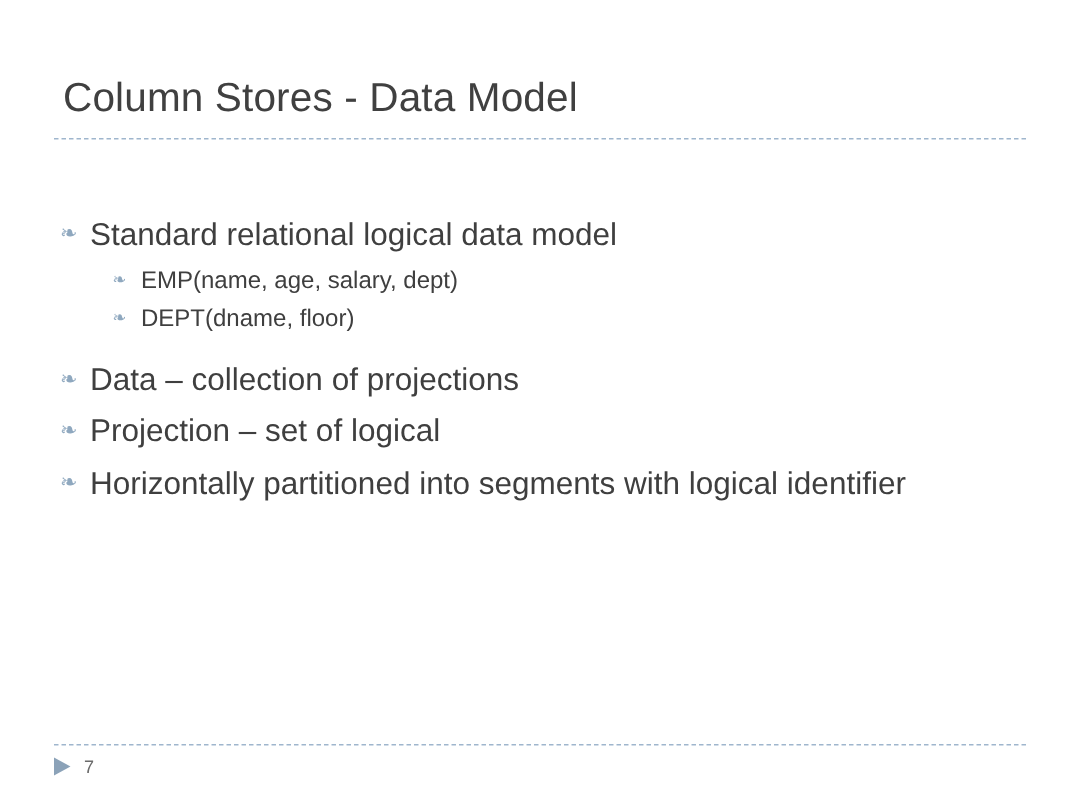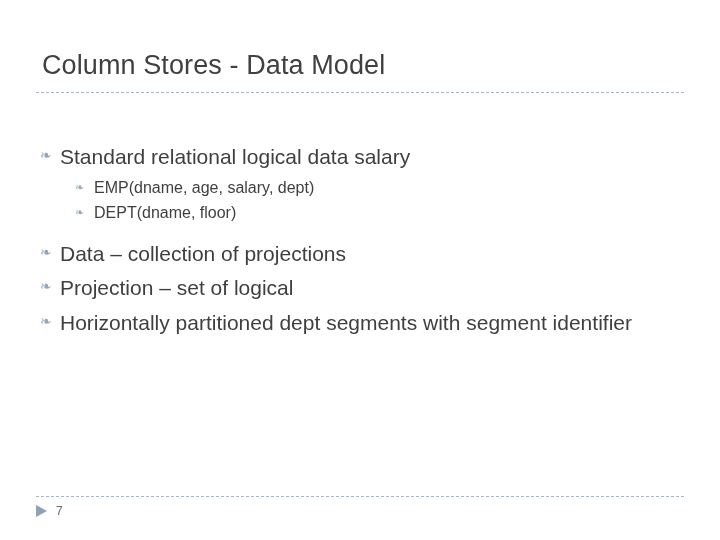--- a/index.html
+++ b/index.html
@@ -132,26 +132,26 @@
 
 <div class="slide">
 
   <div class="title">Column Stores - Data Model</div>
   <div class="title-rule"></div>
 
   <div class="body">
 
     <div class="lvl1">
       <span class="bullet">❧</span>
-      <span class="txt">Standard relational logical data salary</span>
+      <span class="txt">Standard relational logical data model</span>
     </div>
 
     <div class="lvl2">
       <span class="bullet">❧</span>
-      <span class="txt">EMP(dname, age, salary, dept)</span>
+      <span class="txt">EMP(name, age, salary, dept)</span>
     </div>
 
     <div class="lvl2">
       <span class="bullet">❧</span>
       <span class="txt">DEPT(dname, floor)</span>
     </div>
 
     <div class="group-gap"></div>
 
     <div class="lvl1">
@@ -159,21 +159,21 @@
       <span class="txt">Data – collection of projections</span>
     </div>
 
     <div class="lvl1">
       <span class="bullet">❧</span>
       <span class="txt">Projection – set of logical</span>
     </div>
 
     <div class="lvl1">
       <span class="bullet">❧</span>
-      <span class="txt">Horizontally partitioned dept segments with segment identifier</span>
+      <span class="txt">Horizontally partitioned into segments with logical identifier</span>
     </div>
 
   </div>
 
   <div class="footer-rule"></div>
   <div class="footer-tri"></div>
   <div class="page-num">7</div>
 
 </div>
 

